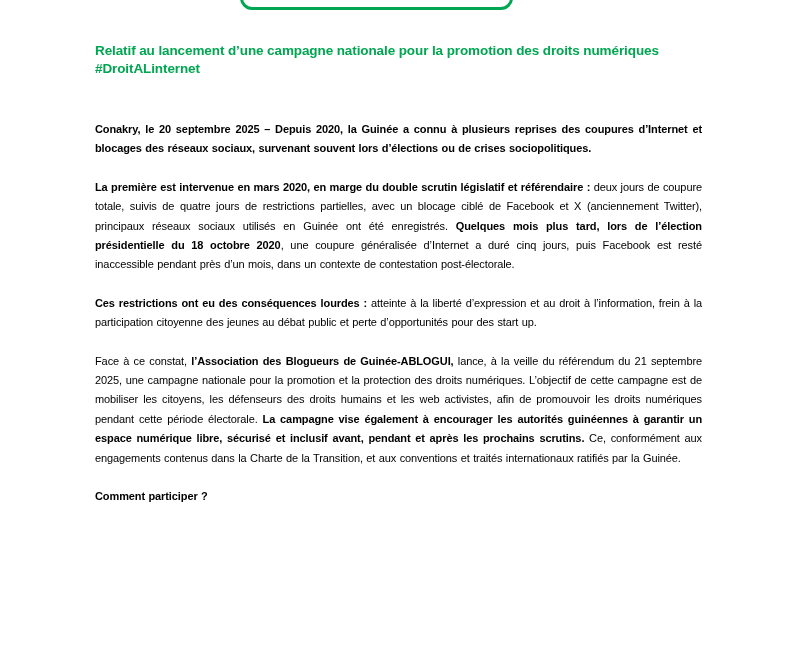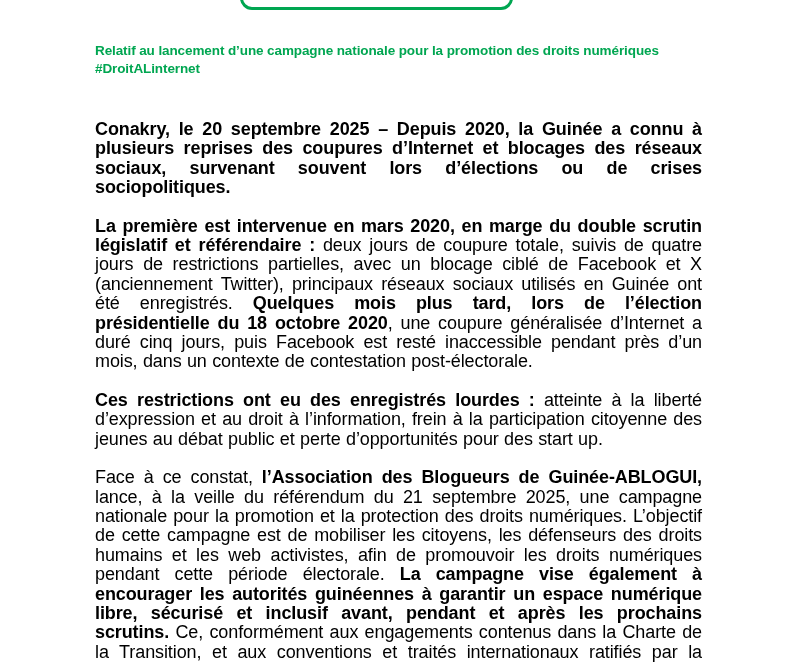--- a/index.html
+++ b/index.html
@@ -36,36 +36,37 @@
     color: var(--accent-green);
     font-size: 13.5px;
     font-weight: 700;
     line-height: 18px;
     letter-spacing: -0.1px;
     margin: 16px 0 42px 0;
     text-align: left;
   }
   .doc-body { }
   .para {
-    font-size: 18px;
+    font-size: 11px;
     line-height: 19.4px;
     letter-spacing: -0.1px;
     margin: 0 0 19px 0;
     word-spacing: 0.5px;
   }
   .para.justify { text-align: justify; }
   .para.left { text-align: left; }
   .seg { font-weight: 400; }
   .seg.bold { font-weight: 700; }
 </style>
 </head>
 <body>
 
 <div class="page">
   <div class="title-box"></div>
   <h1 class="headline">Relatif au lancement d’une campagne nationale pour la promotion des droits numériques #DroitALinternet</h1>
   <div class="doc-body">
       <p class="para justify"><span class="seg bold">Conakry, le 20 septembre 2025 – Depuis 2020, la Guinée a connu à plusieurs reprises des coupures d’Internet et blocages des réseaux sociaux, survenant souvent lors d’élections ou de crises sociopolitiques.</span></p>
       <p class="para justify"><span class="seg bold">La première est intervenue en mars 2020, en marge du double scrutin législatif et référendaire : </span><span class="seg">deux jours de coupure totale, suivis de quatre jours de restrictions partielles, avec un blocage ciblé de Facebook et X (anciennement Twitter), principaux réseaux sociaux utilisés en Guinée ont été enregistrés. </span><span class="seg bold">Quelques mois plus tard, lors de l’élection présidentielle du 18 octobre 2020</span><span class="seg">, une coupure généralisée d’Internet a duré cinq jours, puis Facebook est resté inaccessible pendant près d’un mois, dans un contexte de contestation post-électorale.</span></p>
-      <p class="para justify"><span class="seg bold">Ces restrictions ont eu des enregistrés lourdes : </span><span class="seg">atteinte à la liberté d’expression et au droit à l’information, frein à la participation citoyenne des jeunes au débat public et perte d’opportunités pour des start up.</span></p>
+      <p class="para justify"><span class="seg bold">Ces restrictions ont eu des conséquences lourdes : </span><span class="seg">atteinte à la liberté d’expression et au droit à l’information, frein à la participation citoyenne des jeunes au débat public et perte d’opportunités pour des start up.</span></p>
       <p class="para justify"><span class="seg">Face à ce constat, </span><span class="seg bold">l’Association des Blogueurs de Guinée-ABLOGUI,</span><span class="seg"> lance, à la veille du référendum du 21 septembre 2025, une campagne nationale pour la promotion et la protection des droits numériques. L’objectif de cette campagne est de mobiliser les citoyens, les défenseurs des droits humains et les web activistes, afin de promouvoir les droits numériques pendant cette période électorale. </span><span class="seg bold">La campagne vise également à encourager les autorités guinéennes à garantir un espace numérique libre, sécurisé et inclusif avant, pendant et après les prochains scrutins.</span><span class="seg"> Ce, conformément aux engagements contenus dans la Charte de la Transition, et aux conventions et traités internationaux ratifiés par la Guinée.</span></p>
+      <p class="para left"><span class="seg bold">Comment participer ?</span></p>
     </div>
 </div>
 
 </body></html>

